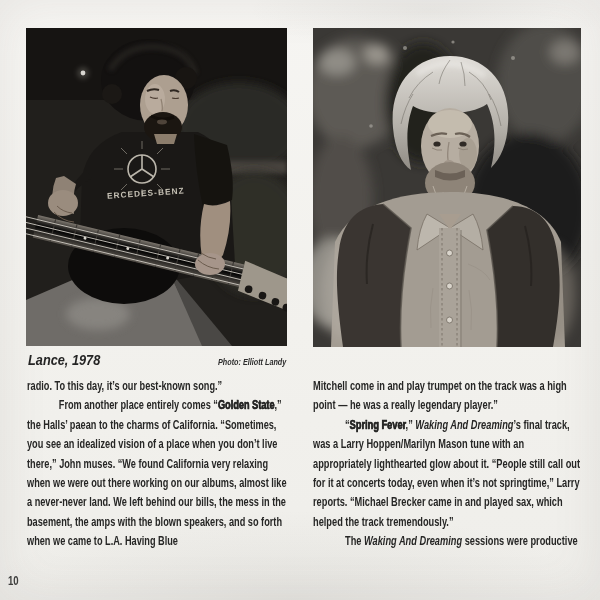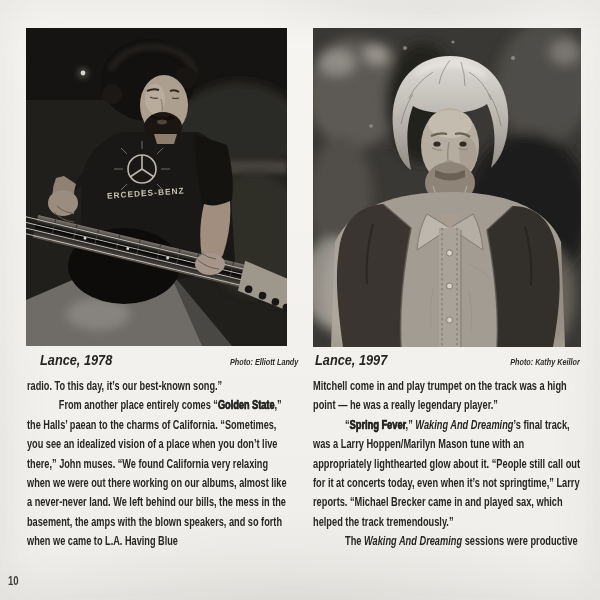--- a/index.html
+++ b/index.html
@@ -18,21 +18,21 @@
   }
   .photo{position:absolute;margin:0;padding:0;}
   .photo svg{display:block;width:100%;height:100%;}
   .photo-left{left:26px;top:28px;width:261px;height:318px;}
   .photo-right{left:313px;top:28px;width:268px;height:319px;}
 
   .caption-row{
     position:absolute;display:flex;justify-content:space-between;align-items:baseline;
     color:#242424;
   }
-  .caption-row-left{left:40px;top:352px;width:258px;}
+  .caption-row-left{left:28px;top:352px;width:258px;}
   .caption-row-right{left:315px;top:352px;width:265px;}
   .caption{
     font-style:italic;font-weight:700;font-size:15px;line-height:16px;
     transform:scaleX(.85);transform-origin:left bottom;white-space:nowrap;
   }
   .credit{
     font-style:italic;font-weight:700;font-size:8.5px;line-height:16px;
     transform:scaleX(.85);transform-origin:right bottom;white-space:nowrap;color:#2c2c2c;
   }
 
@@ -244,24 +244,20 @@
         <path d="M200,178 L174,202 C182,244 186,284 184,319" stroke="#55504a" stroke-width="1.6" fill="none" opacity=".8"></path>
         <path d="M60,196 q-8,30 -6,60 M212,198 q8,30 6,60" stroke="#211e1b" stroke-width="2" fill="none" opacity=".6"></path>
       </g>
     </svg>
   </figure>
 
   <div class="caption-row caption-row-left">
     <span class="caption">Lance, 1978</span>
     <span class="credit">Photo: Elliott Landy</span>
   </div>
-  <div class="caption-row caption-row-right">
-    <span class="caption">Lance, 1997</span>
-    <span class="credit">Photo: Kathy Keillor</span>
-  </div>
 
   <div class="col col-left">
       <p><span>radio. To this day, it’s our best-known song.”</span></p>
       <p class="indent"><span>From another place entirely comes “</span><span class="seg-b">Golden State</span><span>,” the Halls’ paean to the charms of California. “Sometimes, you see an idealized vision of a place when you don’t live there,” John muses. “We found California very relaxing when we were out there working on our albums, almost like a never-never land. We left behind our bills, the mess in the basement, the amps with the blown speakers, and so forth when we came to L.A. Having Blue</span></p>
     </div>
   <div class="col col-right">
       <p><span>Mitchell come in and play trumpet on the track was a high point — he was a really legendary player.”</span></p>
       <p class="indent"><span>“</span><span class="seg-b">Spring Fever</span><span>,” </span><span class="seg-i">Waking And Dreaming</span><span>’s final track, was a Larry Hoppen/Marilyn Mason tune with an appropriately lighthearted glow about it. “People still call out for it at concerts today, even when it’s not springtime,” Larry reports. “Michael Brecker came in and played sax, which helped the track tremendously.”</span></p>
       <p class="indent"><span>The </span><span class="seg-i">Waking And Dreaming</span><span> sessions were productive</span></p>
     </div>

